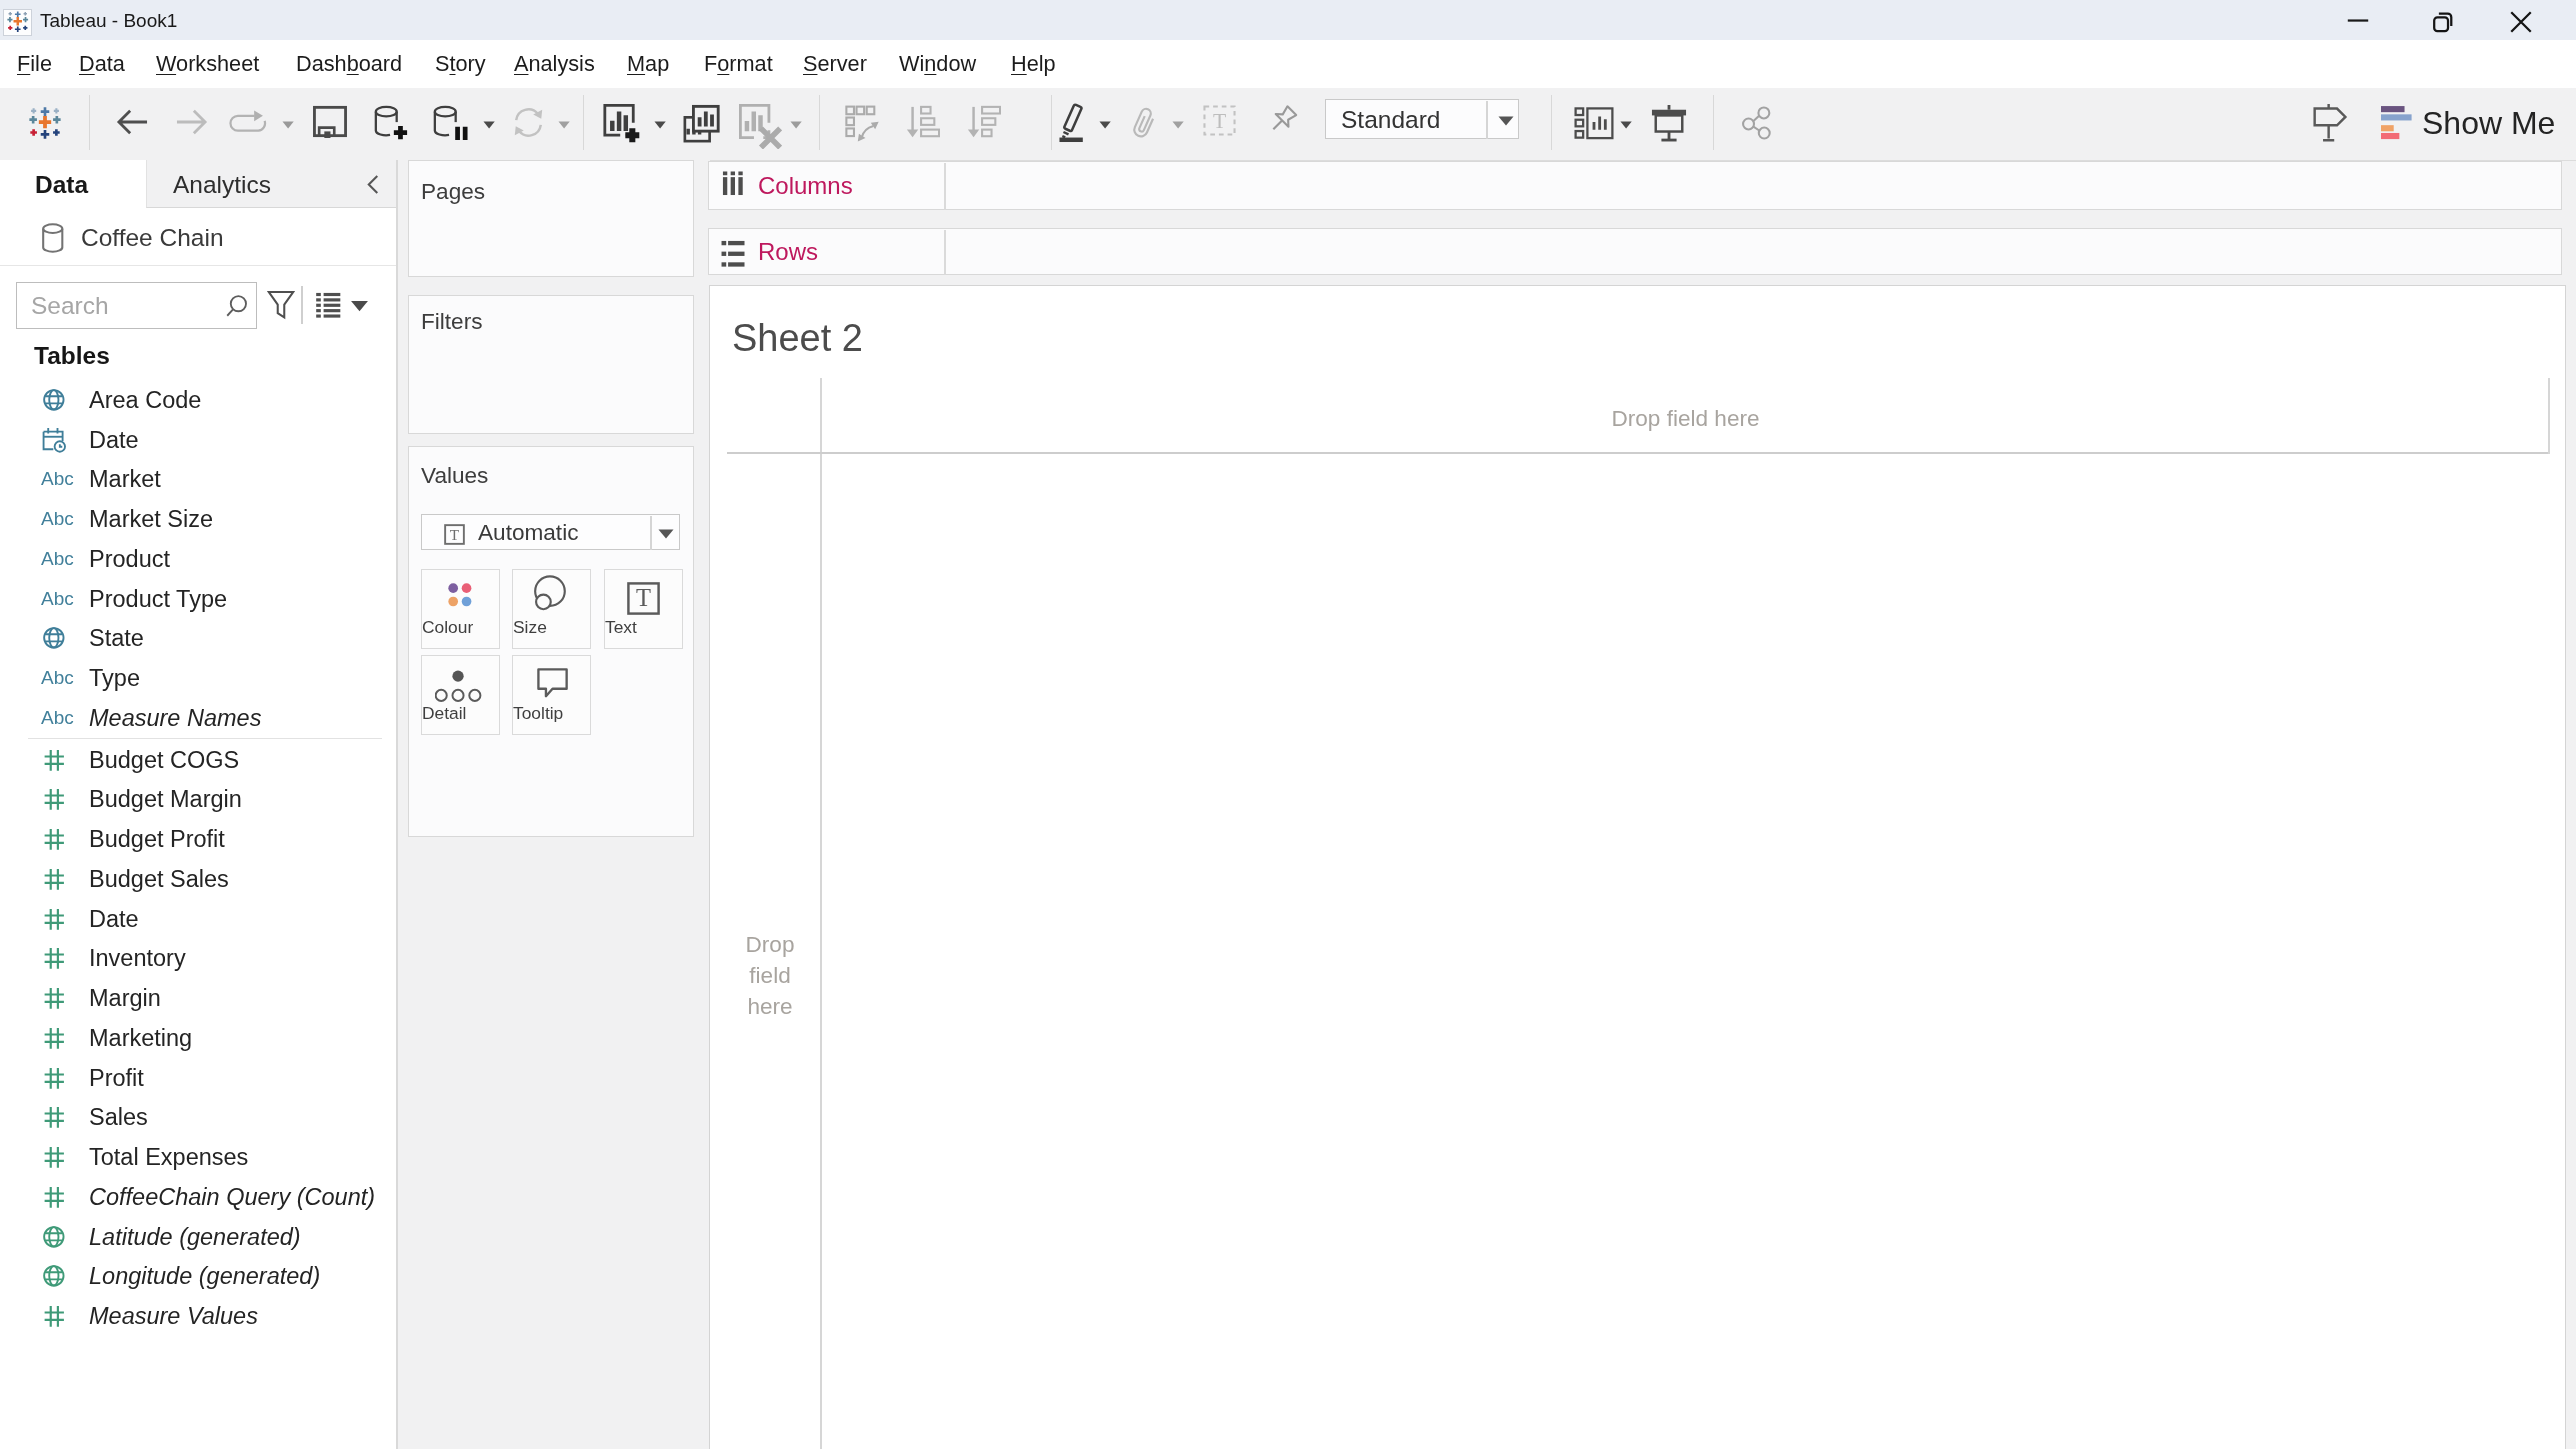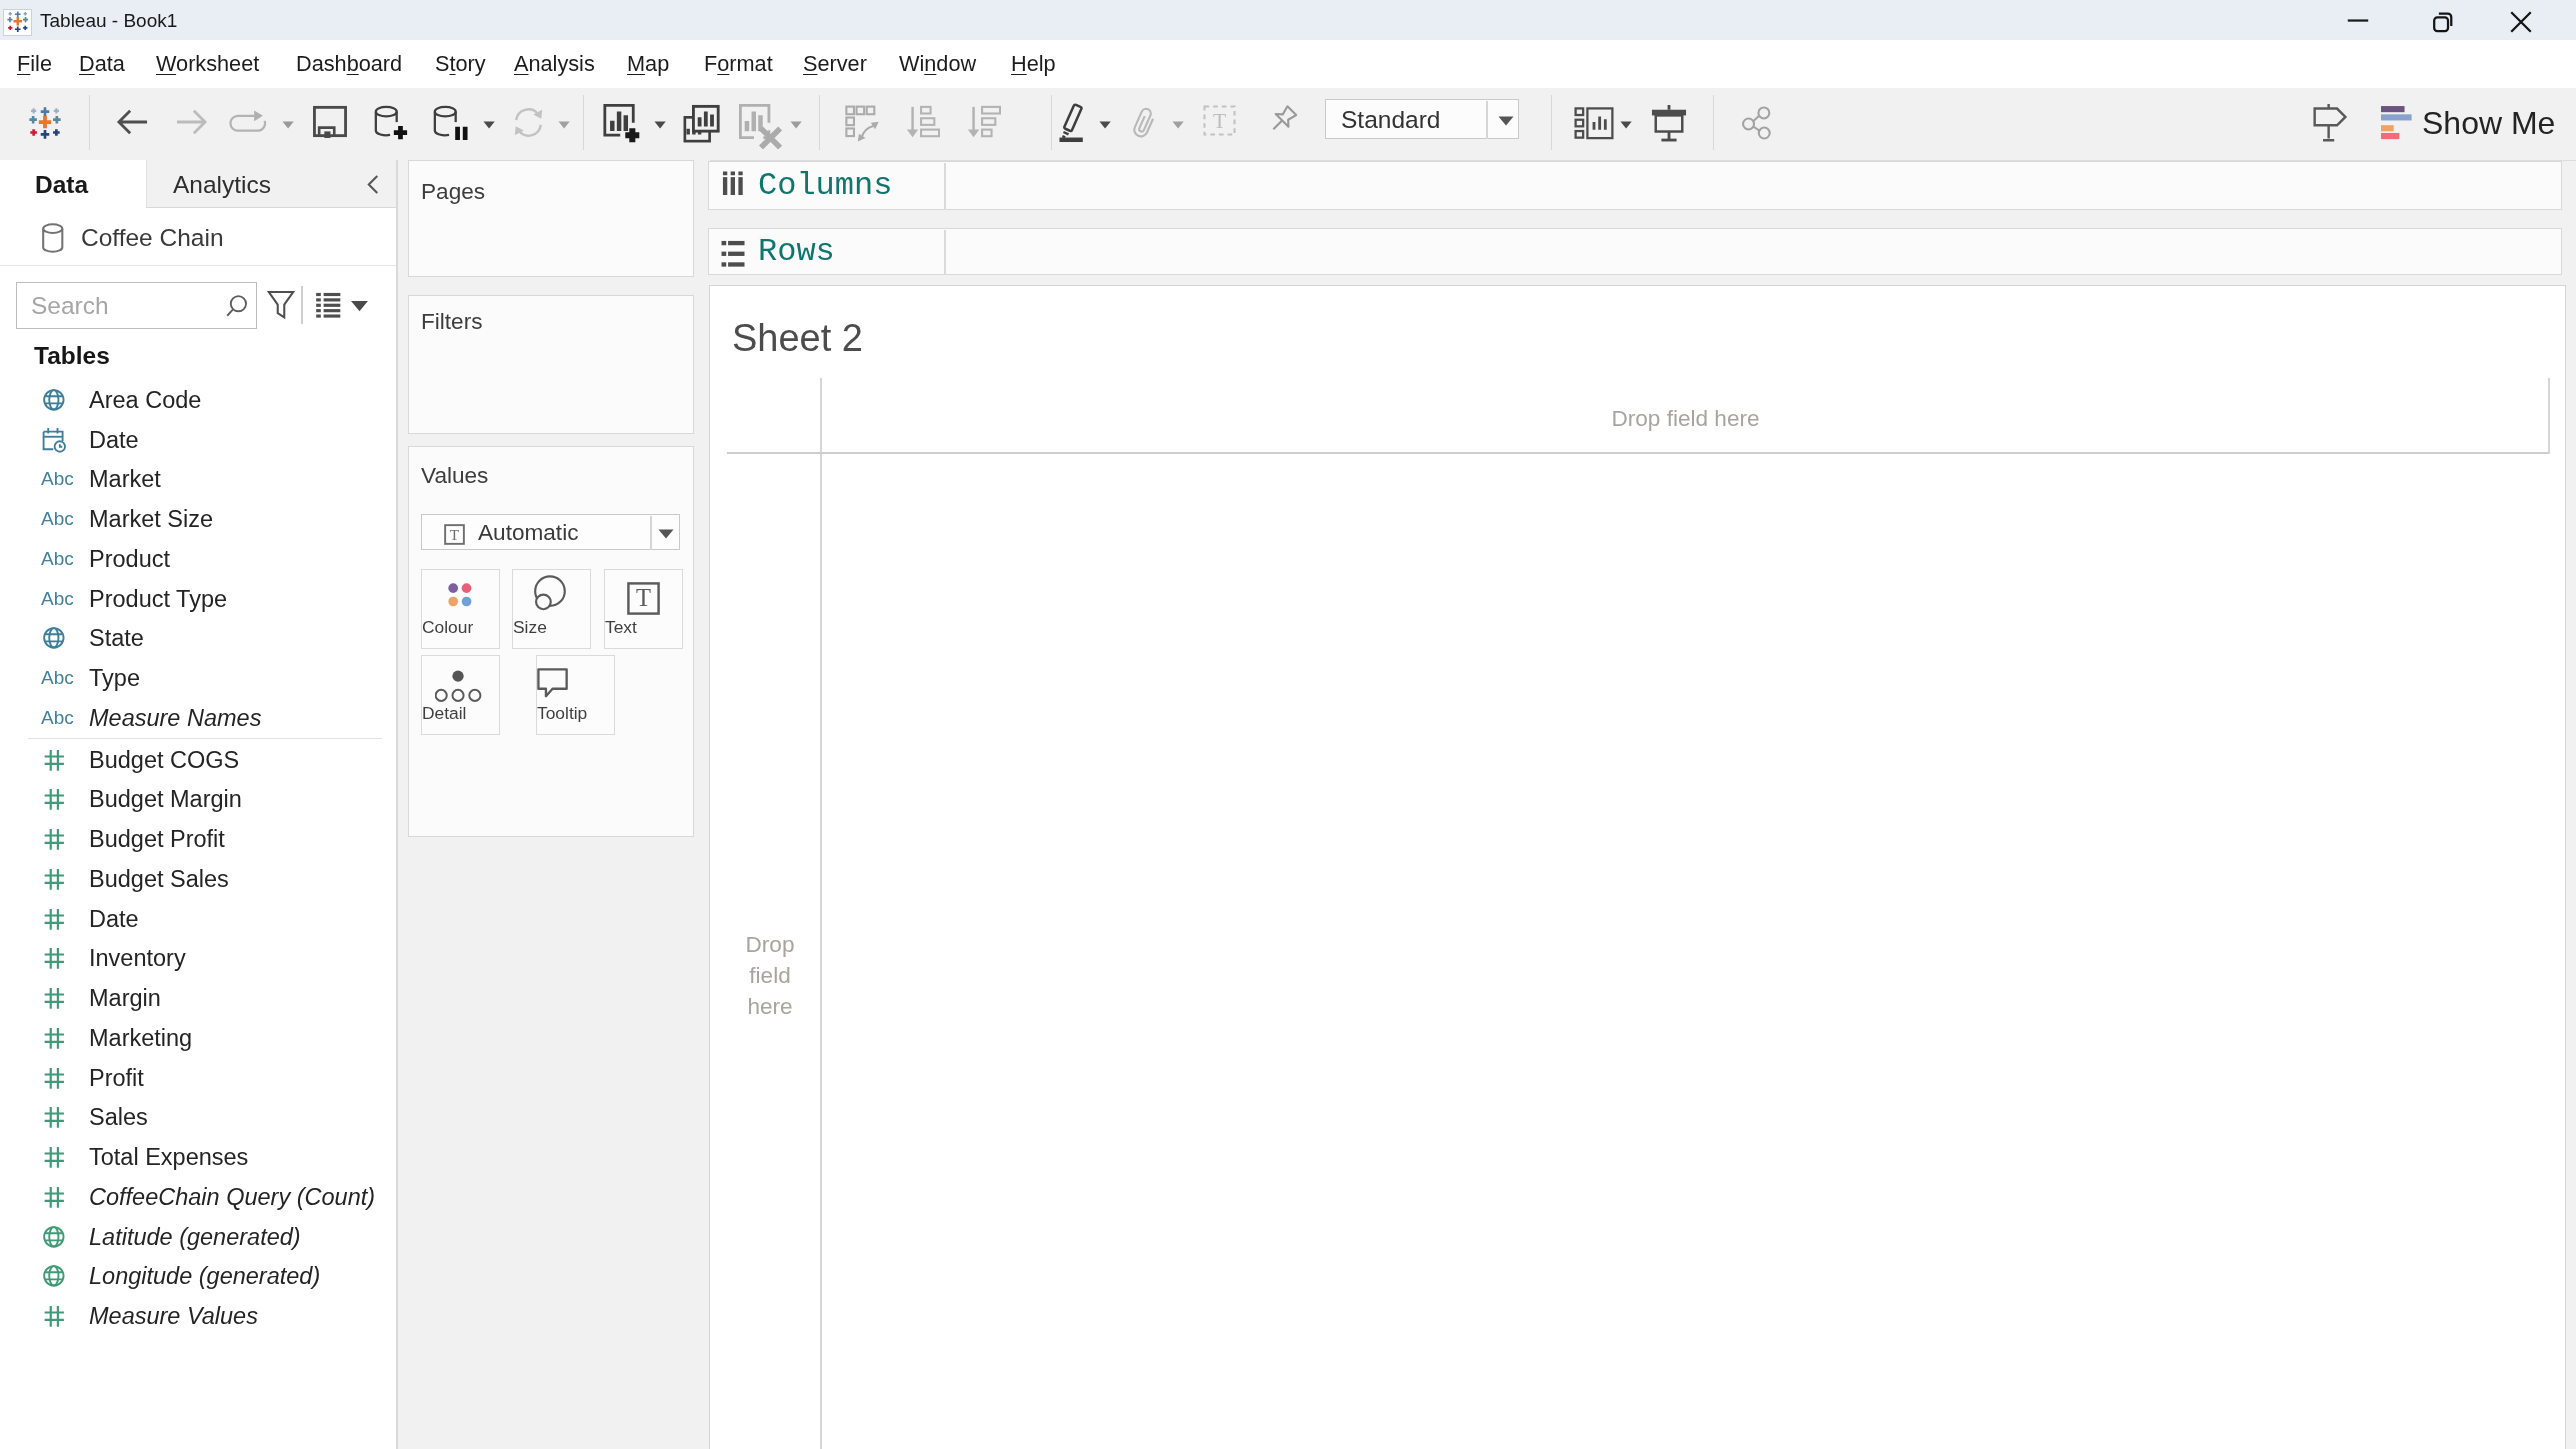--- a/index.html
+++ b/index.html
@@ -19,21 +19,21 @@
   .fieldrow{position:absolute;left:0;width:396px;height:40px;}
   .ftext{position:absolute;left:89px;top:0;height:40px;line-height:40px;font-size:23.5px;color:#242424;white-space:nowrap;}
   .it{font-style:italic;}
   .abcicon{position:absolute;left:41px;top:0;height:40px;line-height:40px;font-size:19px;color:#42809b;}
   .midcol{left:396px;top:160px;width:314px;height:1289px;background:#f1f1f2;}
   .card{position:absolute;left:12.2px;width:285px;background:#fbfbfc;border:1.9px solid #d8d8d8;}
   .cardtitle{position:absolute;left:13px;font-size:22.6px;color:#3d3d3d;}
   .mbtn{position:absolute;width:77px;height:78px;background:#fcfcfc;border:1.9px solid #dadada;}
   .mlabel{position:absolute;left:0;width:100%;text-align:left;bottom:10.4px;font-size:17.4px;color:#3f3f3f;}
   .shelf{position:absolute;background:#fbfbfc;border:1.9px solid #d8d8d8;}
-  .shelflabel{position:absolute;left:50px;font-size:32px;color:#0f766e;font-family:Liberation Mono, monospace;}
+  .shelflabel{position:absolute;left:50px;font-size:24px;color:#be185d;}
   .sheet{left:709px;top:285px;width:1855px;height:1164px;background:#ffffff;
          border-top:1.9px solid #d4d4d4;border-left:1.9px solid #d4d4d4;border-right:1.9px solid #d4d4d4;}
   .drophint{color:#a8a49f;font-size:22.6px;}
   .hsh{width:21px;height:22.6px;}
 </style>
 </head>
 <body>
 
 <div class="abs titlebar"></div>
 <div class="abs" style="left:2.8px;top:9.4px;width:27px;height:24.5px;background:#fdfdfe;border:0.9px solid #cdd2da;"></div>
@@ -537,21 +537,21 @@
 
 <div class="mbtn" style="left:421px;top:655px;">
     <div class="mlabel">Detail</div>
   </div>
 <svg class="abs" style="left:435px;top:667px" width="47" height="38" viewBox="0 0 50 40">
   <circle cx="24.5" cy="9.5" r="6" fill="#555"></circle>
   <circle cx="6.6" cy="30" r="5.9" fill="none" stroke="#5b5b5b" stroke-width="2.1"></circle>
   <circle cx="24.5" cy="30" r="5.9" fill="none" stroke="#5b5b5b" stroke-width="2.1"></circle>
   <circle cx="42.4" cy="30" r="5.9" fill="none" stroke="#5b5b5b" stroke-width="2.1"></circle>
 </svg>
-<div class="mbtn" style="left:512px;top:655px;margin-left:24px;">
+<div class="mbtn" style="left:512px;top:655px;">
     <div class="mlabel">Tooltip</div>
   </div>
 <svg class="abs" style="left:537px;top:668px" width="32" height="32" viewBox="0 0 34 34">
   <path d="M1.5 1.5 H31.5 V22 H16.5 L9.5 30 V22 H1.5 Z" fill="none" stroke="#5b5b5b" stroke-width="2.5" stroke-linejoin="round"></path>
 </svg>
 
 <div class="shelf" style="left:708px;top:161px;width:1852px;height:47px;"></div>
 <div class="abs" style="left:944px;top:163px;width:1.9px;height:47px;background:#dadada;"></div>
 <svg class="abs" style="left:722px;top:171px" width="22.6" height="24.5" viewBox="0 0 24 26">
   <g fill="#4d4d4d">

